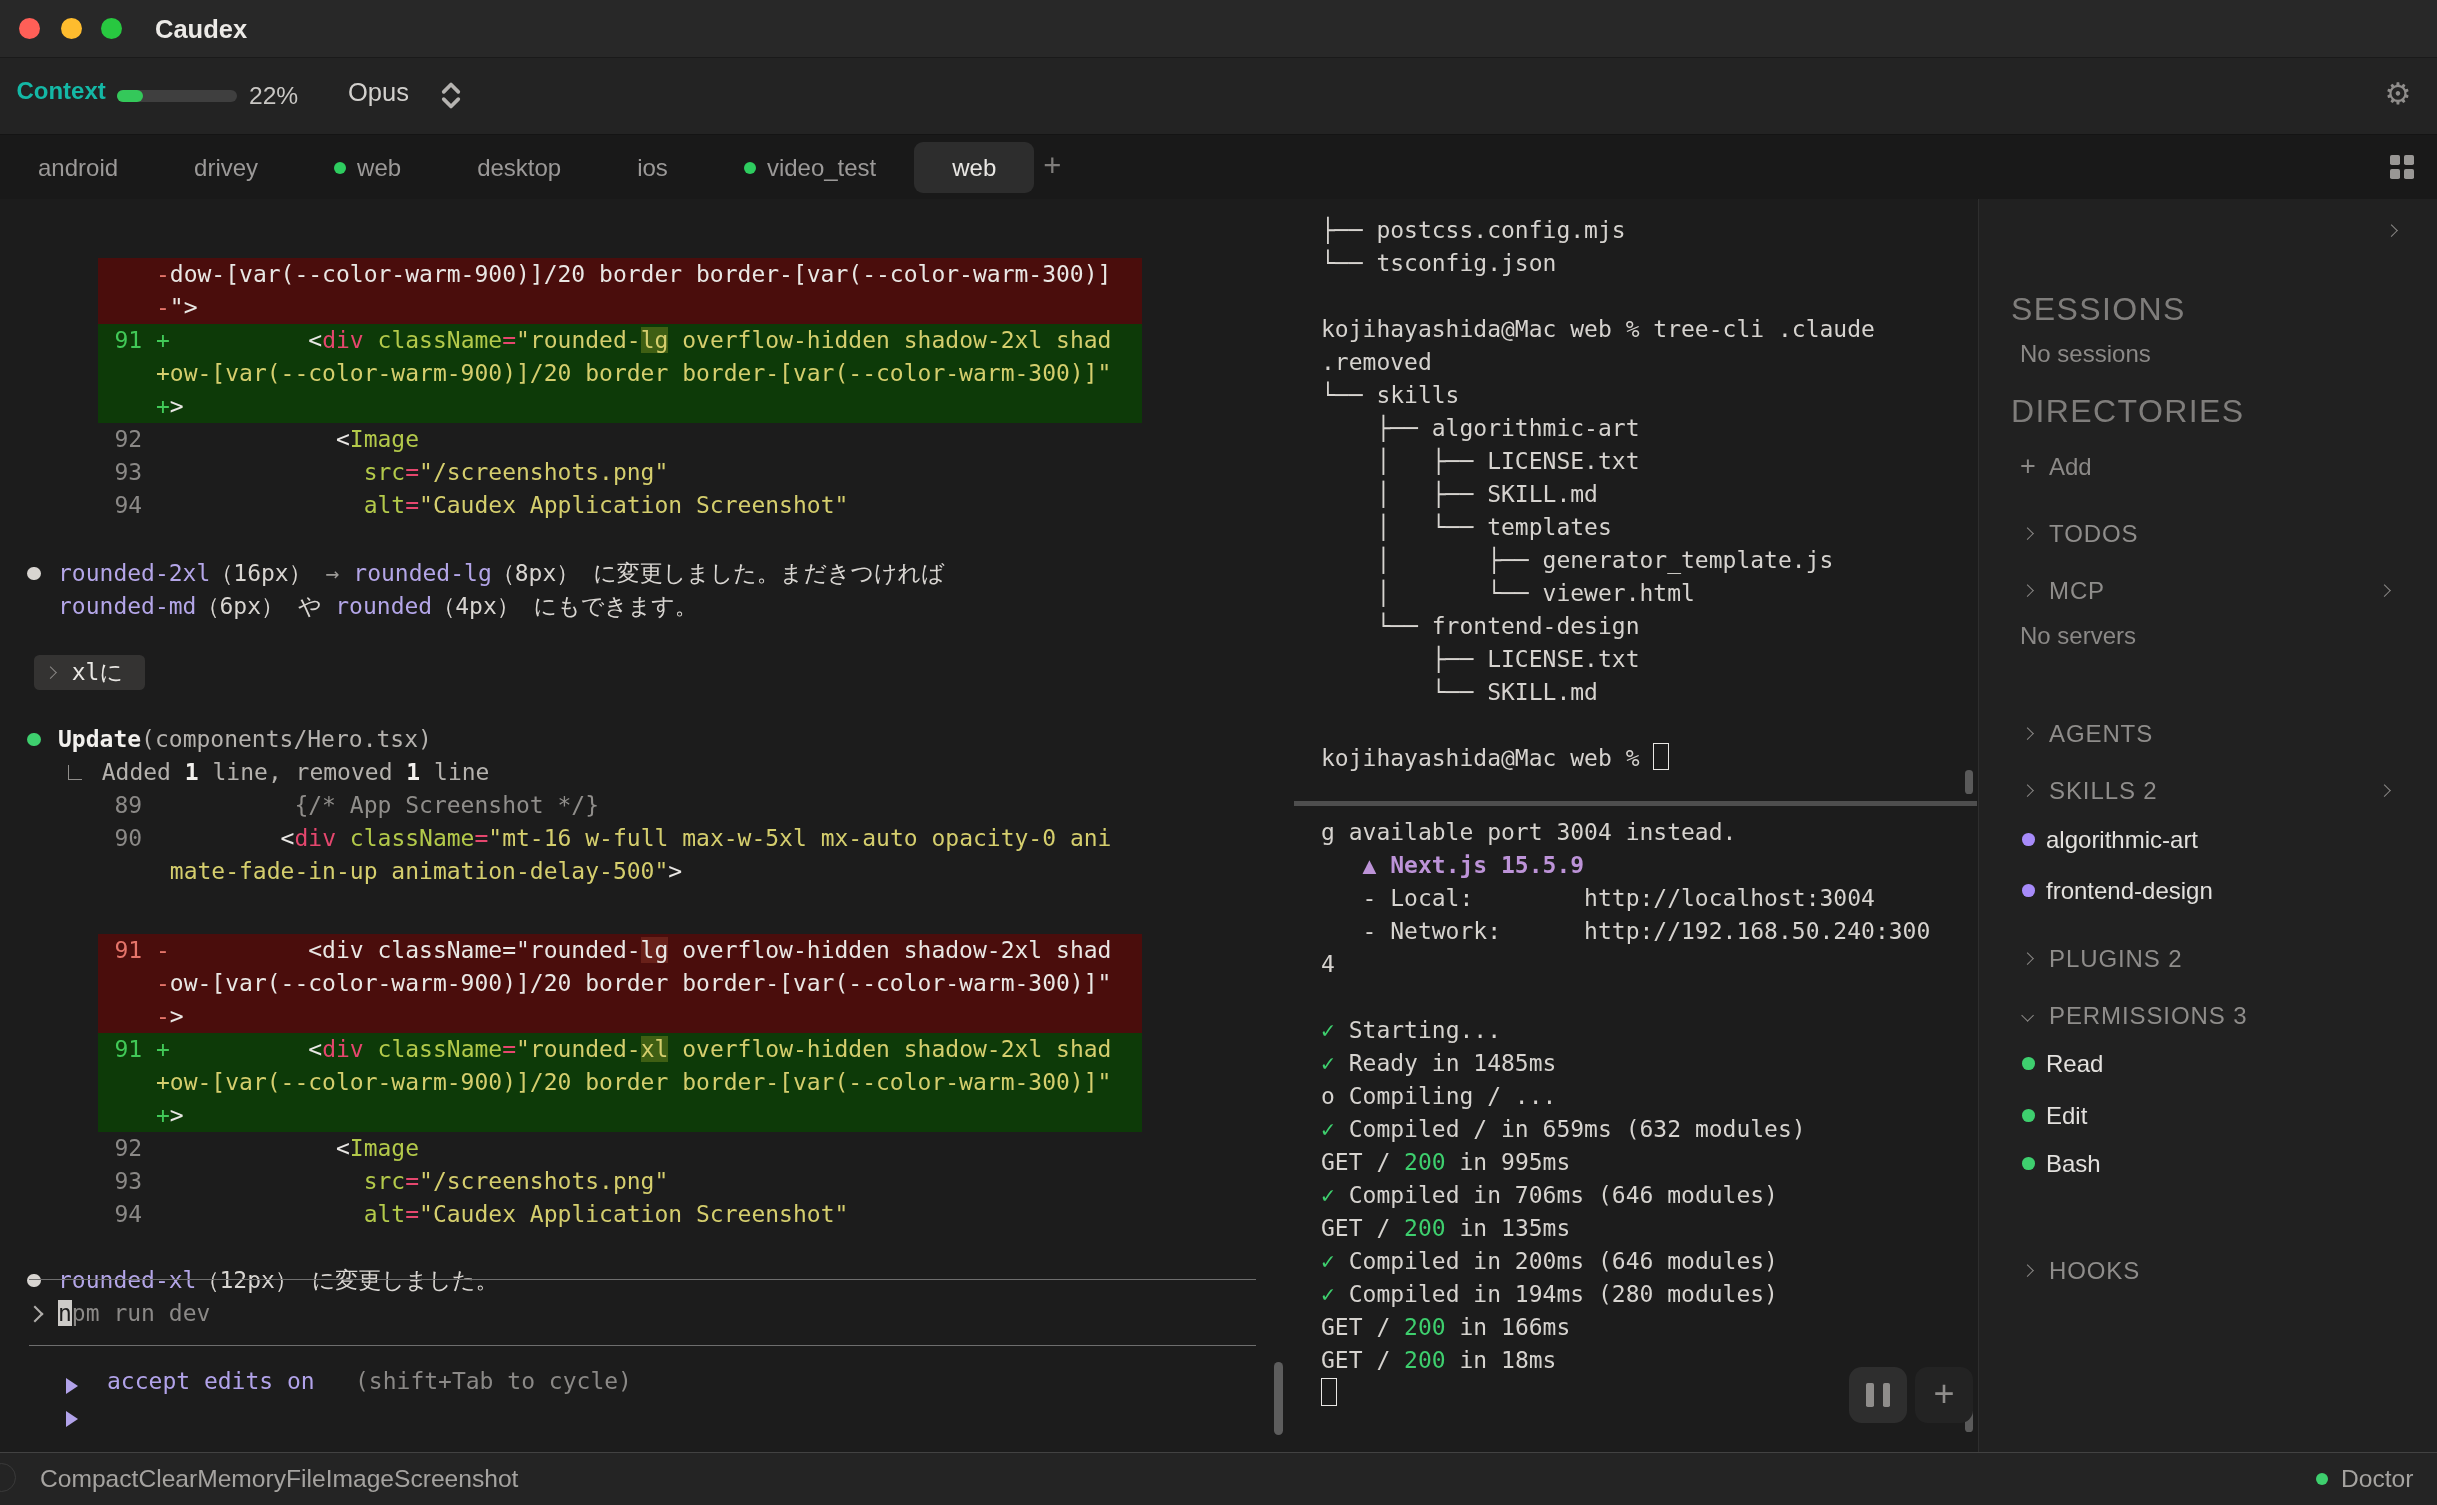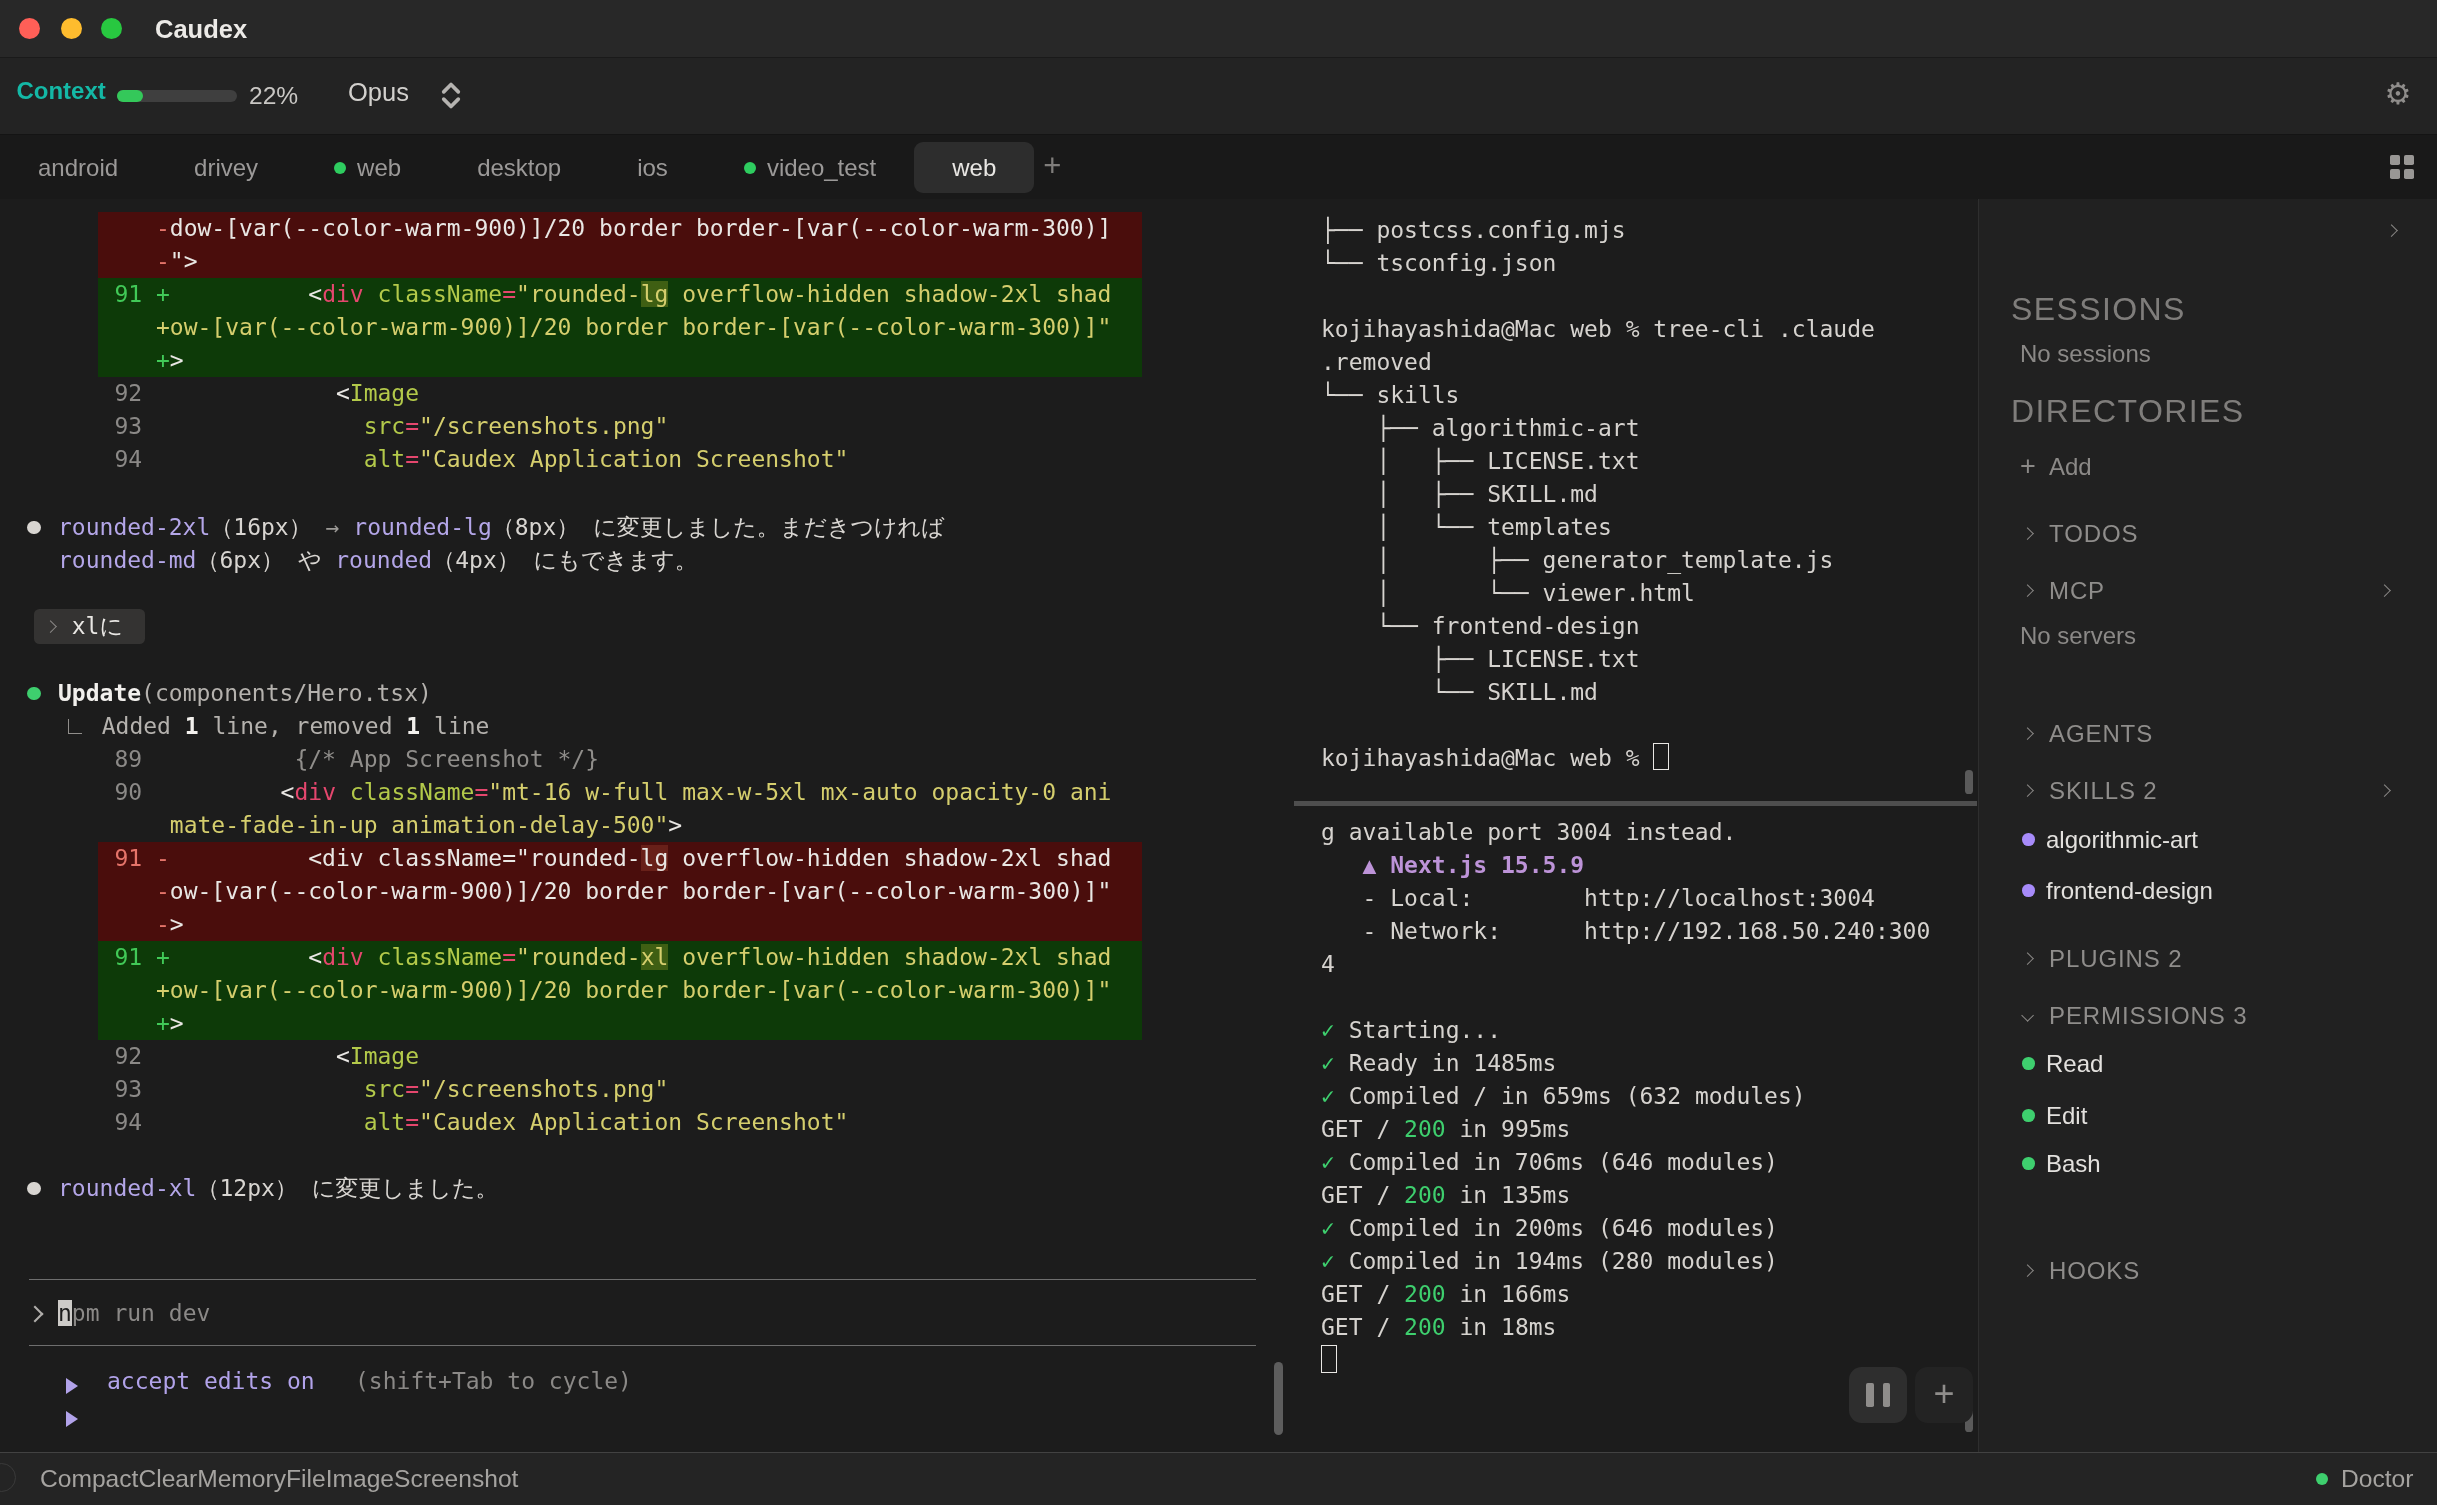--- a/index.html
+++ b/index.html
@@ -31,21 +31,21 @@
   .tab.active{background:#2d2d2d;color:#e9e7e4;}
   .tab-dot{width:12px;height:12px;border-radius:50%;background:#2ecc5f;margin-right:11px;}
   #tab-plus{font-size:31px;color:#7f7d7b;padding:0 9px;margin-top:-3.6px;}
   #grid-btn{position:absolute;right:24px;top:20px;display:grid;grid-template-columns:10px 10px;grid-gap:3.6px;}
   #grid-btn span{width:10px;height:10px;background:#999795;border-radius:1.8px;}
 
   
   #left-panel{position:absolute;left:0;top:199px;width:1294px;height:1253px;background:#1c1c1c;}
   #transcript{position:absolute;left:0;top:0;width:1294px;height:1083px;padding-top:12.7px;overflow:hidden;}
   .cblock{margin-left:98px;width:1044px;}
-  .blk-del{background:#4a0d0c;}
+  .blk-del{background:#4a0d0c;margin-top:46px;}
   .blk-add{background:#0d3a08;}
   .crow{height:33px;line-height:33px;padding-left:16.4px;}
   .cline{font-family:"DejaVu Sans Mono","DejaVu Sans",monospace;font-size:23px;white-space:pre;}
   .w{color:#e9e7e4;} .t{color:#e5476e;} .a{color:#b3c94a;} .s{color:#d5ce6d;}
   .cm{color:#908e8b;} .gut{color:#8b8987;} .gn{color:#41c957;} .dm{color:#e5746a;}
   .hlg{background:#3f5f13;} .hlr{background:#682019;}
   .cd{color:#b4a6e8;} .tx{color:#d8d5d1;} .arr{color:#9c9a97;} .tx2{color:#b5b2ae;}
   .b{color:#f2f0ed;font-weight:bold;}
   .trow{position:relative;height:33px;line-height:33px;}
   .trow .bdot{position:absolute;left:27px;top:10px;width:13.7px;height:13.7px;border-radius:50%;}
@@ -262,20 +262,21 @@
     <div id="term-divider"></div>
     <div id="terminal-bottom">
         <div class="termline mono"><span class="tl">g available port 3004 instead.</span></div>
         <div class="termline mono"><span class="tl">   </span><span class="nx">▲ Next.js 15.5.9</span></div>
         <div class="termline mono"><span class="tl">   - Local:        http://localhost:3004</span></div>
         <div class="termline mono"><span class="tl">   - Network:      http://192.168.50.240:300</span></div>
         <div class="termline mono"><span class="tl">4</span></div>
         <div class="termline mono">&nbsp;</div>
         <div class="termline mono"><span class="ck">✓</span><span class="tl"> Starting...</span></div>
         <div class="termline mono"><span class="ck">✓</span><span class="tl"> Ready in 1485ms</span></div>
+        <div class="termline mono"><span class="tl">o</span><span class="tl"> Compiling / ...</span></div>
         <div class="termline mono"><span class="ck">✓</span><span class="tl"> Compiled / in 659ms (632 modules)</span></div>
         <div class="termline mono"><span class="tl">GET / </span><span class="ck">200</span><span class="tl"> in 995ms</span></div>
         <div class="termline mono"><span class="ck">✓</span><span class="tl"> Compiled in 706ms (646 modules)</span></div>
         <div class="termline mono"><span class="tl">GET / </span><span class="ck">200</span><span class="tl"> in 135ms</span></div>
         <div class="termline mono"><span class="ck">✓</span><span class="tl"> Compiled in 200ms (646 modules)</span></div>
         <div class="termline mono"><span class="ck">✓</span><span class="tl"> Compiled in 194ms (280 modules)</span></div>
         <div class="termline mono"><span class="tl">GET / </span><span class="ck">200</span><span class="tl"> in 166ms</span></div>
         <div class="termline mono"><span class="tl">GET / </span><span class="ck">200</span><span class="tl"> in 18ms</span></div>
         <div class="termline mono"><span class="curbox"></span></div>
       </div>

